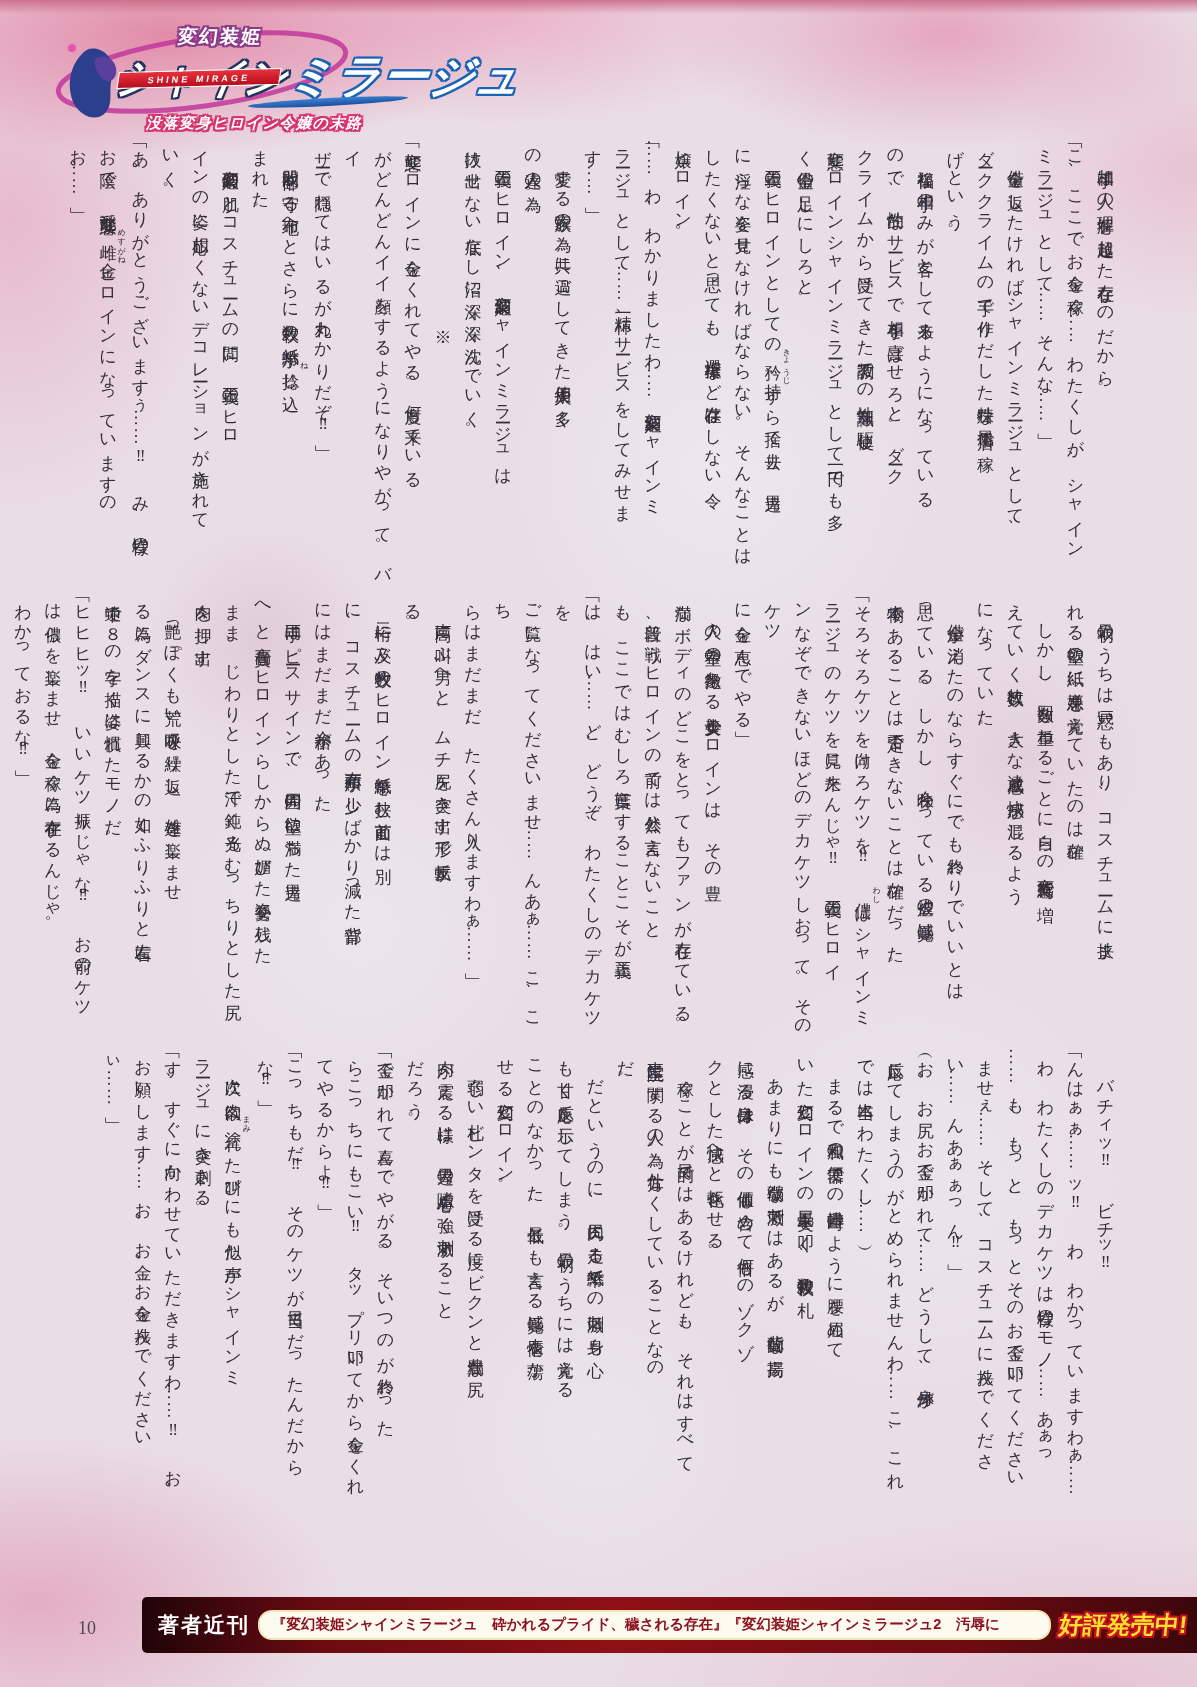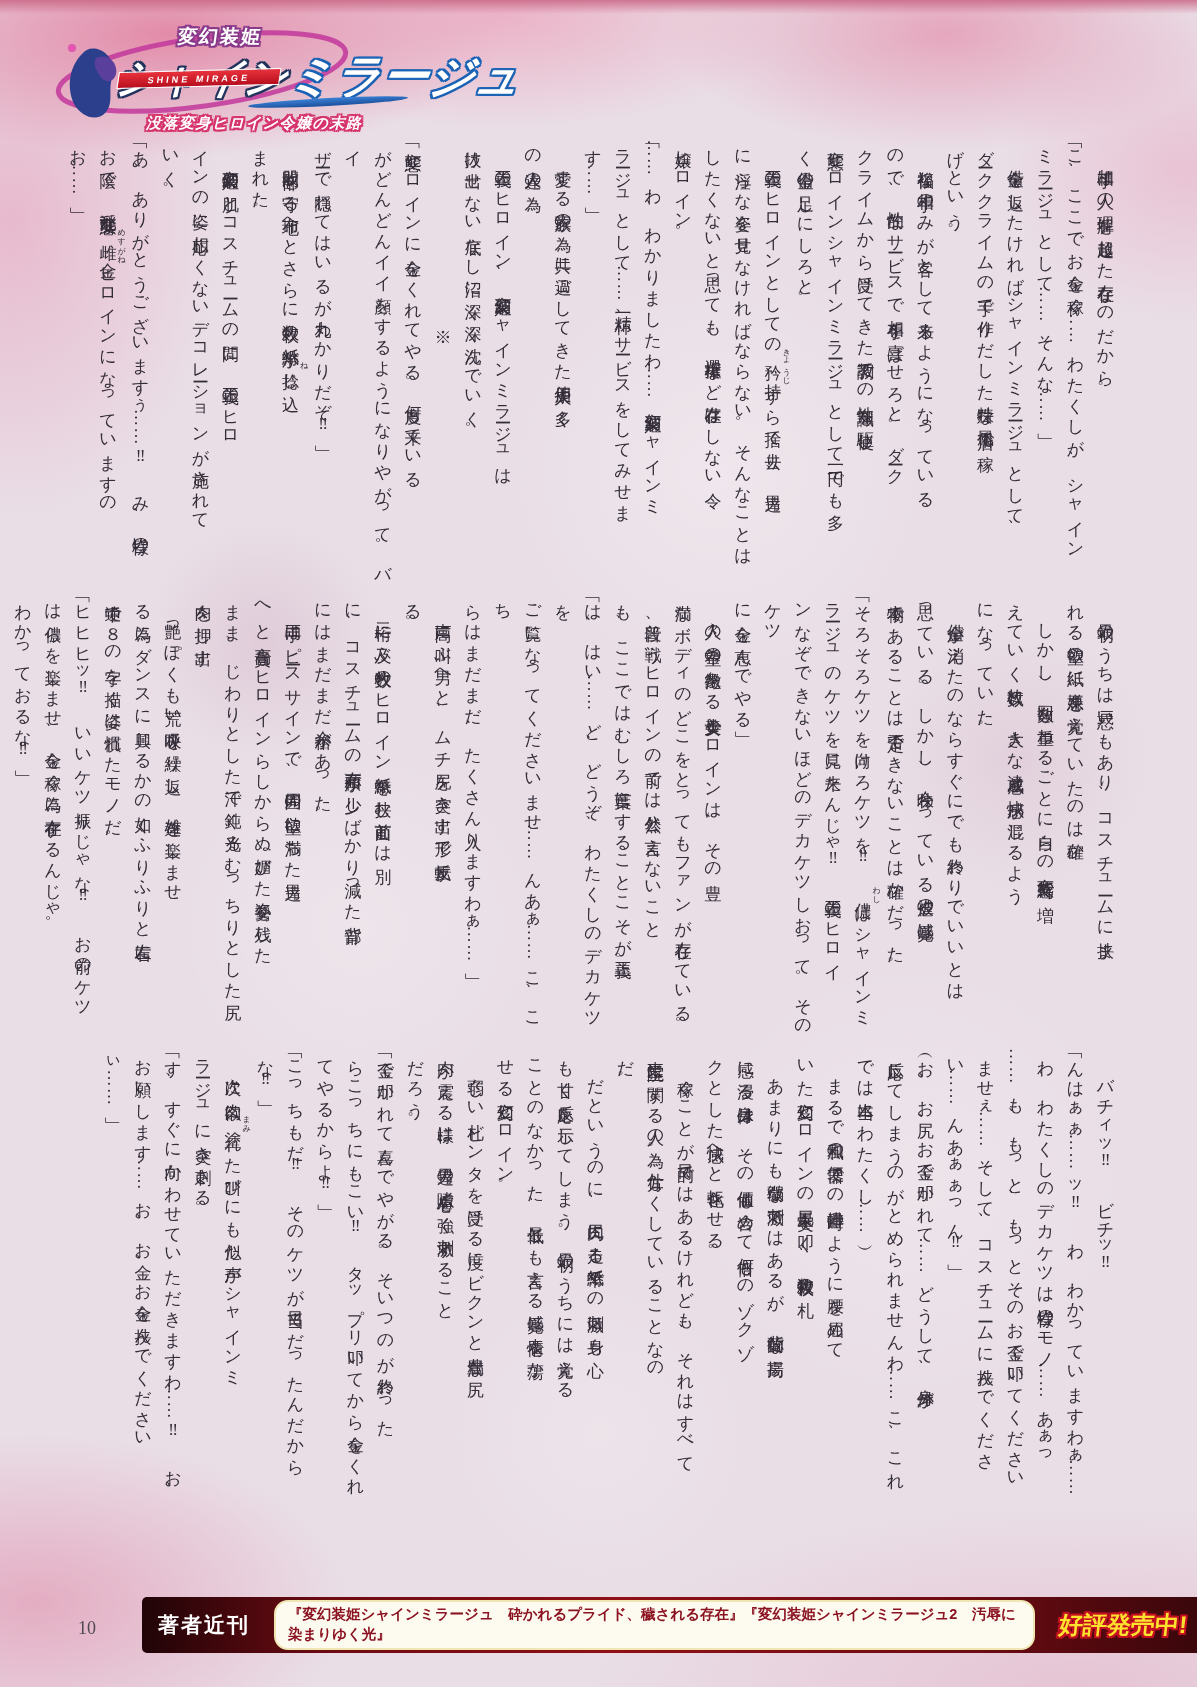--- a/index.html
+++ b/index.html
@@ -51,21 +51,21 @@
   .mark-col{text-indent:180px;}
   #band1{top:138px;height:445px;}
   #band2{top:592px;height:445px;}
   #band3{top:1048px;height:452px;}
 
   
   .footer-bar{
     position:absolute;left:142px;right:0;top:1597px;height:56px;
     background:linear-gradient(90deg,#200407,#6e0b12 18%,#8f1016 45%,#6e0b12 78%,#3a070b);
     border-radius:5px 0 0 5px;
-    display:flex;align-items:center;gap:24px;padding:0 10px 0 16px;box-sizing:border-box;
+    display:flex;align-items:center;gap:8px;padding:0 10px 0 16px;box-sizing:border-box;
   }
   .footer-label{color:#fff;font-size:21px;font-weight:900;white-space:nowrap;letter-spacing:2px;font-family:"Liberation Sans",sans-serif;}
   .footer-books{
     flex:1;background:#fdfbf0;border:2px solid #f0e6b4;border-radius:14px;
     color:#8b1220;font-weight:bold;font-size:14.5px;line-height:1.35;
     padding:3px 12px;font-family:"Liberation Sans",sans-serif;
   }
   .footer-promo{
     font-size:24px;font-weight:900;color:#ffe22e;white-space:nowrap;
     transform:skewX(-6deg);font-family:"Liberation Sans",sans-serif;
@@ -202,20 +202,19 @@
       <p>ラージュに突き刺さる。</p>
       <p>「す、すぐに向かわせていただきますわ……‼　お、</p>
       <p>お願いします……お、お金、お金を挟んでください</p>
       <p>ぃ……」</p>
     </div>
 
   <div class="footer-bar">
     <span class="footer-label">著者近刊</span>
     <div class="footer-books">
       <div>『変幻装姫シャインミラージュ　砕かれるプライド、穢される存在』『変幻装姫シャインミラージュ2　汚辱に</div>
-      <div>染まりゆく光』</div>
     </div>
     <span class="footer-promo">好評発売中!</span>
   </div>
 
   <div class="page-number">10</div>
 
 </div>
 
 </body></html>

